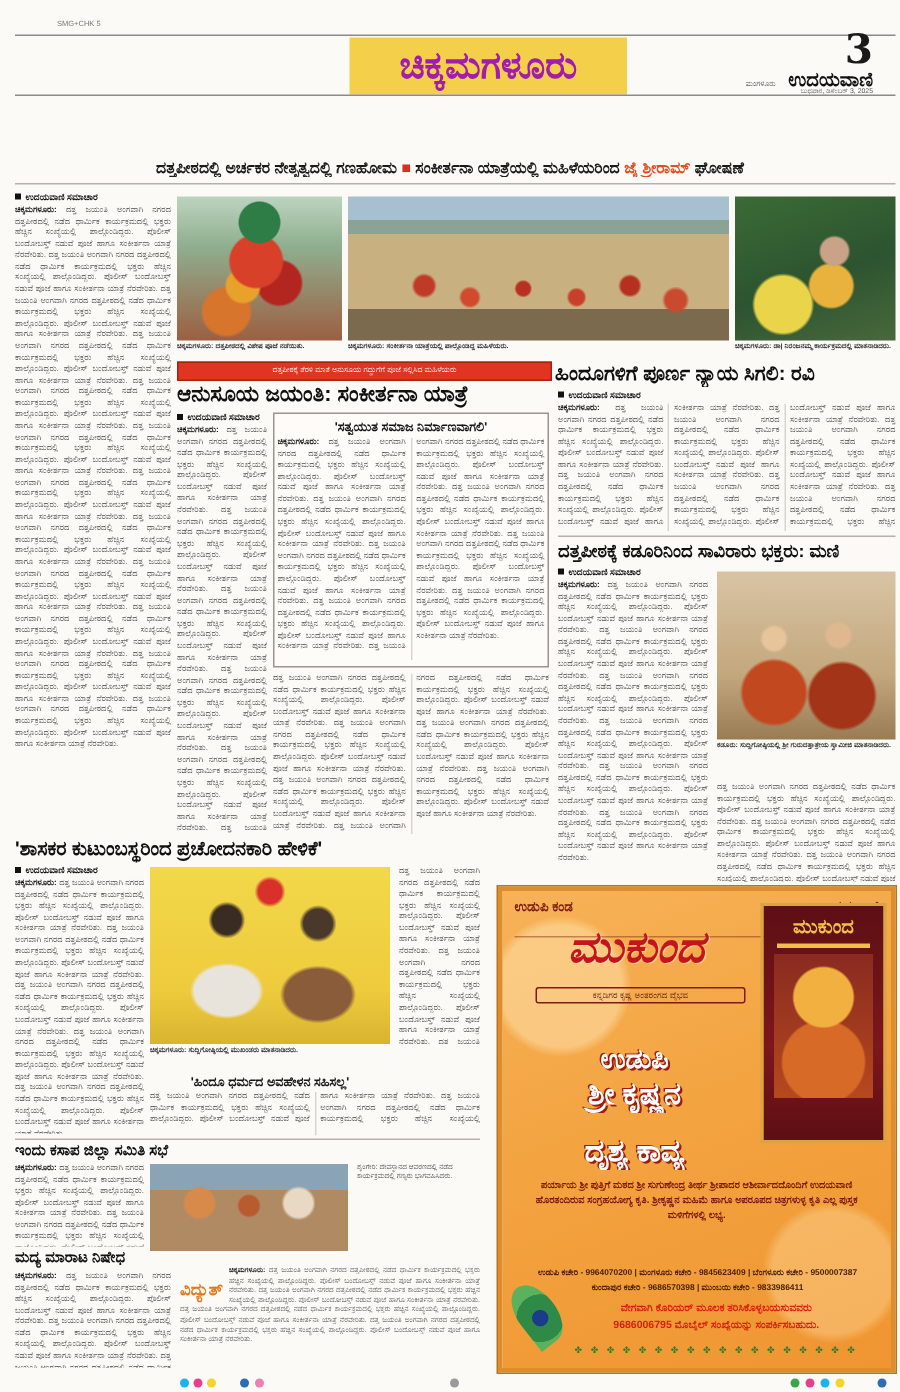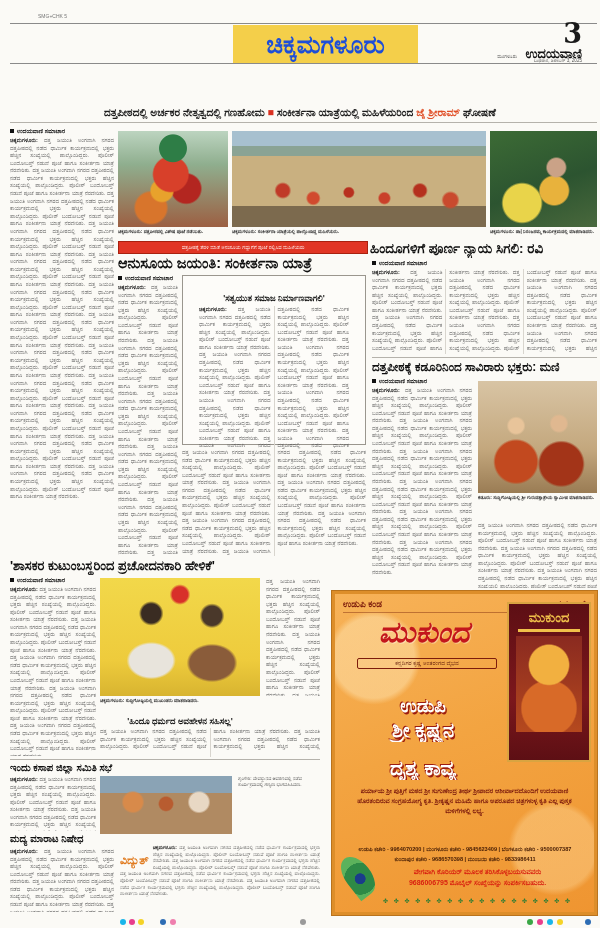--- a/index.html
+++ b/index.html
@@ -22,21 +22,21 @@
 </style>
 </head>
 <body>
 
 <div class="page">
 
   <div class="abs" style="left:38px;top:13px;font-size:5px;color:#777;">SMG+CHK 5</div>
   <div class="hr" style="left:10px;top:23px;width:587px;"></div>
 
   <div class="abs" style="left:233px;top:25px;width:185px;height:38px;background:#f4cf4a;text-align:center;">
-    <div style="font-size:25px;font-weight:800;color:#1d4ed8;line-height:38px;white-space:nowrap;overflow:hidden;">ಚಿಕ್ಕಮಗಳೂರು</div>
+    <div style="font-size:25px;font-weight:800;color:#a21caf;line-height:38px;white-space:nowrap;overflow:hidden;">ಚಿಕ್ಕಮಗಳೂರು</div>
   </div>
   <div class="abs" style="left:520px;top:18px;width:62px;text-align:right;font-family:'DejaVu Serif','Liberation Serif',serif;font-size:27px;font-weight:bold;color:#1a1a1a;">3</div>
   <div class="abs" style="left:455px;top:44px;width:127px;text-align:right;white-space:nowrap;overflow:hidden;">
     <span style="font-size:5px;color:#444;margin-right:4px;">ಮಂಗಳೂರು</span>
     <span style="font-size:13px;font-weight:800;color:#111;">ಉದಯವಾಣಿ</span>
   </div>
   <div class="abs" style="left:455px;top:58px;width:127px;text-align:right;font-size:4.6px;color:#555;">ಬುಧವಾರ, ಡಿಸೆಂಬರ್ 3, 2025</div>
   <div class="hr" style="left:10px;top:63px;width:587px;"></div>
 
   <div class="abs" style="left:10px;top:106px;width:580px;text-align:center;font-size:10.5px;font-weight:bold;color:#1b1b1b;white-space:nowrap;overflow:hidden;">
@@ -77,21 +77,21 @@
       linear-gradient(160deg,#3c6b35 0%,#2c5430 55%,#49683c 100%);"></div>
   <div class="abs cap" style="left:490px;top:229px;width:107px;height:11px;">ಚಿಕ್ಕಮಗಳೂರು: ಡಾ| ನಿರಂಜನಮ್ಮ ಕಾರ್ಯಕ್ರಮದಲ್ಲಿ ಮಾತನಾಡಿದರು.</div>
 
   <div class="abs" style="left:118px;top:241px;width:248px;height:11px;background:#e13524;border:1px solid #a8210f;">
     <div style="font-size:5.2px;color:#fff;text-align:center;line-height:10px;white-space:nowrap;overflow:hidden;">ದತ್ತಪೀಠಕ್ಕೆ ತೆರಳಿ ಮಾತೆ ಅನುಸೂಯ ಗದ್ದುಗೆಗೆ ಪೂಜೆ ಸಲ್ಲಿಸಿದ ಮಹಿಳೆಯರು</div>
   </div>
   <div class="abs hl" style="left:118px;top:255px;width:248px;height:18px;font-size:14.5px;white-space:nowrap;">ಆನುಸೂಯ ಜಯಂತಿ: ಸಂಕೀರ್ತನಾ ಯಾತ್ರೆ</div>
   <div class="abs byline" style="left:118px;top:275px;width:110px;"><span class="sq"></span><span>ಉದಯವಾಣಿ ಸಮಾಚಾರ</span></div>
   <div class="abs t" style="left:118px;top:284px;width:60px;height:272px;"><b>ಚಿಕ್ಕಮಗಳೂರು:</b> <span>ದತ್ತ ಜಯಂತಿ ಅಂಗವಾಗಿ ನಗರದ ದತ್ತಪೀಠದಲ್ಲಿ ನಡೆದ ಧಾರ್ಮಿಕ ಕಾರ್ಯಕ್ರಮದಲ್ಲಿ ಭಕ್ತರು ಹೆಚ್ಚಿನ ಸಂಖ್ಯೆಯಲ್ಲಿ ಪಾಲ್ಗೊಂಡಿದ್ದರು. ಪೊಲೀಸ್ ಬಂದೋಬಸ್ತ್ ನಡುವೆ ಪೂಜೆ ಹಾಗೂ ಸಂಕೀರ್ತನಾ ಯಾತ್ರೆ ನೆರವೇರಿತು. ದತ್ತ ಜಯಂತಿ ಅಂಗವಾಗಿ ನಗರದ ದತ್ತಪೀಠದಲ್ಲಿ ನಡೆದ ಧಾರ್ಮಿಕ ಕಾರ್ಯಕ್ರಮದಲ್ಲಿ ಭಕ್ತರು ಹೆಚ್ಚಿನ ಸಂಖ್ಯೆಯಲ್ಲಿ ಪಾಲ್ಗೊಂಡಿದ್ದರು. ಪೊಲೀಸ್ ಬಂದೋಬಸ್ತ್ ನಡುವೆ ಪೂಜೆ ಹಾಗೂ ಸಂಕೀರ್ತನಾ ಯಾತ್ರೆ ನೆರವೇರಿತು. ದತ್ತ ಜಯಂತಿ ಅಂಗವಾಗಿ ನಗರದ ದತ್ತಪೀಠದಲ್ಲಿ ನಡೆದ ಧಾರ್ಮಿಕ ಕಾರ್ಯಕ್ರಮದಲ್ಲಿ ಭಕ್ತರು ಹೆಚ್ಚಿನ ಸಂಖ್ಯೆಯಲ್ಲಿ ಪಾಲ್ಗೊಂಡಿದ್ದರು. ಪೊಲೀಸ್ ಬಂದೋಬಸ್ತ್ ನಡುವೆ ಪೂಜೆ ಹಾಗೂ ಸಂಕೀರ್ತನಾ ಯಾತ್ರೆ ನೆರವೇರಿತು. ದತ್ತ ಜಯಂತಿ ಅಂಗವಾಗಿ ನಗರದ ದತ್ತಪೀಠದಲ್ಲಿ ನಡೆದ ಧಾರ್ಮಿಕ ಕಾರ್ಯಕ್ರಮದಲ್ಲಿ ಭಕ್ತರು ಹೆಚ್ಚಿನ ಸಂಖ್ಯೆಯಲ್ಲಿ ಪಾಲ್ಗೊಂಡಿದ್ದರು. ಪೊಲೀಸ್ ಬಂದೋಬಸ್ತ್ ನಡುವೆ ಪೂಜೆ ಹಾಗೂ ಸಂಕೀರ್ತನಾ ಯಾತ್ರೆ ನೆರವೇರಿತು. ದತ್ತ ಜಯಂತಿ ಅಂಗವಾಗಿ ನಗರದ ದತ್ತಪೀಠದಲ್ಲಿ ನಡೆದ ಧಾರ್ಮಿಕ ಕಾರ್ಯಕ್ರಮದಲ್ಲಿ ಭಕ್ತರು ಹೆಚ್ಚಿನ ಸಂಖ್ಯೆಯಲ್ಲಿ ಪಾಲ್ಗೊಂಡಿದ್ದರು. ಪೊಲೀಸ್ ಬಂದೋಬಸ್ತ್ ನಡುವೆ ಪೂಜೆ ಹಾಗೂ ಸಂಕೀರ್ತನಾ ಯಾತ್ರೆ ನೆರವೇರಿತು. ದತ್ತ ಜಯಂತಿ ಅಂಗವಾಗಿ ನಗರದ ದತ್ತಪೀಠದಲ್ಲಿ ನಡೆದ ಧಾರ್ಮಿಕ ಕಾರ್ಯಕ್ರಮದಲ್ಲಿ ಭಕ್ತರು ಹೆಚ್ಚಿನ ಸಂಖ್ಯೆಯಲ್ಲಿ ಪಾಲ್ಗೊಂಡಿದ್ದರು. ಪೊಲೀಸ್ ಬಂದೋಬಸ್ತ್ ನಡುವೆ ಪೂಜೆ ಹಾಗೂ ಸಂಕೀರ್ತನಾ ಯಾತ್ರೆ ನೆರವೇರಿತು. </span></div>
 
-  <div class="abs" style="left:182px;top:275px;width:184px;height:170px;border:1px solid #9a968e;background:#fdfcf9;padding:16px;box-sizing:border-box;">
+  <div class="abs" style="left:182px;top:275px;width:184px;height:170px;border:1px solid #9a968e;background:#fdfcf9;padding:2px;box-sizing:border-box;">
     <div style="font-size:8.5px;font-weight:800;text-align:center;color:#151515;margin:1px 0 2px;white-space:nowrap;overflow:hidden;">'ಸತ್ವಯುತ ಸಮಾಜ ನಿರ್ಮಾಣವಾಗಲಿ'</div>
     <div class="t cols2" style="height:148px;"><b>ಚಿಕ್ಕಮಗಳೂರು:</b> <span>ದತ್ತ ಜಯಂತಿ ಅಂಗವಾಗಿ ನಗರದ ದತ್ತಪೀಠದಲ್ಲಿ ನಡೆದ ಧಾರ್ಮಿಕ ಕಾರ್ಯಕ್ರಮದಲ್ಲಿ ಭಕ್ತರು ಹೆಚ್ಚಿನ ಸಂಖ್ಯೆಯಲ್ಲಿ ಪಾಲ್ಗೊಂಡಿದ್ದರು. ಪೊಲೀಸ್ ಬಂದೋಬಸ್ತ್ ನಡುವೆ ಪೂಜೆ ಹಾಗೂ ಸಂಕೀರ್ತನಾ ಯಾತ್ರೆ ನೆರವೇರಿತು. ದತ್ತ ಜಯಂತಿ ಅಂಗವಾಗಿ ನಗರದ ದತ್ತಪೀಠದಲ್ಲಿ ನಡೆದ ಧಾರ್ಮಿಕ ಕಾರ್ಯಕ್ರಮದಲ್ಲಿ ಭಕ್ತರು ಹೆಚ್ಚಿನ ಸಂಖ್ಯೆಯಲ್ಲಿ ಪಾಲ್ಗೊಂಡಿದ್ದರು. ಪೊಲೀಸ್ ಬಂದೋಬಸ್ತ್ ನಡುವೆ ಪೂಜೆ ಹಾಗೂ ಸಂಕೀರ್ತನಾ ಯಾತ್ರೆ ನೆರವೇರಿತು. ದತ್ತ ಜಯಂತಿ ಅಂಗವಾಗಿ ನಗರದ ದತ್ತಪೀಠದಲ್ಲಿ ನಡೆದ ಧಾರ್ಮಿಕ ಕಾರ್ಯಕ್ರಮದಲ್ಲಿ ಭಕ್ತರು ಹೆಚ್ಚಿನ ಸಂಖ್ಯೆಯಲ್ಲಿ ಪಾಲ್ಗೊಂಡಿದ್ದರು. ಪೊಲೀಸ್ ಬಂದೋಬಸ್ತ್ ನಡುವೆ ಪೂಜೆ ಹಾಗೂ ಸಂಕೀರ್ತನಾ ಯಾತ್ರೆ ನೆರವೇರಿತು. ದತ್ತ ಜಯಂತಿ ಅಂಗವಾಗಿ ನಗರದ ದತ್ತಪೀಠದಲ್ಲಿ ನಡೆದ ಧಾರ್ಮಿಕ ಕಾರ್ಯಕ್ರಮದಲ್ಲಿ ಭಕ್ತರು ಹೆಚ್ಚಿನ ಸಂಖ್ಯೆಯಲ್ಲಿ ಪಾಲ್ಗೊಂಡಿದ್ದರು. ಪೊಲೀಸ್ ಬಂದೋಬಸ್ತ್ ನಡುವೆ ಪೂಜೆ ಹಾಗೂ ಸಂಕೀರ್ತನಾ ಯಾತ್ರೆ ನೆರವೇರಿತು. ದತ್ತ ಜಯಂತಿ ಅಂಗವಾಗಿ ನಗರದ ದತ್ತಪೀಠದಲ್ಲಿ ನಡೆದ ಧಾರ್ಮಿಕ ಕಾರ್ಯಕ್ರಮದಲ್ಲಿ ಭಕ್ತರು ಹೆಚ್ಚಿನ ಸಂಖ್ಯೆಯಲ್ಲಿ ಪಾಲ್ಗೊಂಡಿದ್ದರು. ಪೊಲೀಸ್ ಬಂದೋಬಸ್ತ್ ನಡುವೆ ಪೂಜೆ ಹಾಗೂ ಸಂಕೀರ್ತನಾ ಯಾತ್ರೆ ನೆರವೇರಿತು. ದತ್ತ ಜಯಂತಿ ಅಂಗವಾಗಿ ನಗರದ ದತ್ತಪೀಠದಲ್ಲಿ ನಡೆದ ಧಾರ್ಮಿಕ ಕಾರ್ಯಕ್ರಮದಲ್ಲಿ ಭಕ್ತರು ಹೆಚ್ಚಿನ ಸಂಖ್ಯೆಯಲ್ಲಿ ಪಾಲ್ಗೊಂಡಿದ್ದರು. ಪೊಲೀಸ್ ಬಂದೋಬಸ್ತ್ ನಡುವೆ ಪೂಜೆ ಹಾಗೂ ಸಂಕೀರ್ತನಾ ಯಾತ್ರೆ ನೆರವೇರಿತು. ದತ್ತ ಜಯಂತಿ ಅಂಗವಾಗಿ ನಗರದ ದತ್ತಪೀಠದಲ್ಲಿ ನಡೆದ ಧಾರ್ಮಿಕ ಕಾರ್ಯಕ್ರಮದಲ್ಲಿ ಭಕ್ತರು ಹೆಚ್ಚಿನ ಸಂಖ್ಯೆಯಲ್ಲಿ ಪಾಲ್ಗೊಂಡಿದ್ದರು. ಪೊಲೀಸ್ ಬಂದೋಬಸ್ತ್ ನಡುವೆ ಪೂಜೆ ಹಾಗೂ ಸಂಕೀರ್ತನಾ ಯಾತ್ರೆ ನೆರವೇರಿತು. ದತ್ತ ಜಯಂತಿ ಅಂಗವಾಗಿ ನಗರದ ದತ್ತಪೀಠದಲ್ಲಿ ನಡೆದ ಧಾರ್ಮಿಕ ಕಾರ್ಯಕ್ರಮದಲ್ಲಿ ಭಕ್ತರು ಹೆಚ್ಚಿನ ಸಂಖ್ಯೆಯಲ್ಲಿ ಪಾಲ್ಗೊಂಡಿದ್ದರು. ಪೊಲೀಸ್ ಬಂದೋಬಸ್ತ್ ನಡುವೆ ಪೂಜೆ ಹಾಗೂ ಸಂಕೀರ್ತನಾ ಯಾತ್ರೆ ನೆರವೇರಿತು. </span></div>
   </div>
   <div class="abs t cols2" style="left:182px;top:449px;width:184px;height:107px;"><span>ದತ್ತ ಜಯಂತಿ ಅಂಗವಾಗಿ ನಗರದ ದತ್ತಪೀಠದಲ್ಲಿ ನಡೆದ ಧಾರ್ಮಿಕ ಕಾರ್ಯಕ್ರಮದಲ್ಲಿ ಭಕ್ತರು ಹೆಚ್ಚಿನ ಸಂಖ್ಯೆಯಲ್ಲಿ ಪಾಲ್ಗೊಂಡಿದ್ದರು. ಪೊಲೀಸ್ ಬಂದೋಬಸ್ತ್ ನಡುವೆ ಪೂಜೆ ಹಾಗೂ ಸಂಕೀರ್ತನಾ ಯಾತ್ರೆ ನೆರವೇರಿತು. ದತ್ತ ಜಯಂತಿ ಅಂಗವಾಗಿ ನಗರದ ದತ್ತಪೀಠದಲ್ಲಿ ನಡೆದ ಧಾರ್ಮಿಕ ಕಾರ್ಯಕ್ರಮದಲ್ಲಿ ಭಕ್ತರು ಹೆಚ್ಚಿನ ಸಂಖ್ಯೆಯಲ್ಲಿ ಪಾಲ್ಗೊಂಡಿದ್ದರು. ಪೊಲೀಸ್ ಬಂದೋಬಸ್ತ್ ನಡುವೆ ಪೂಜೆ ಹಾಗೂ ಸಂಕೀರ್ತನಾ ಯಾತ್ರೆ ನೆರವೇರಿತು. ದತ್ತ ಜಯಂತಿ ಅಂಗವಾಗಿ ನಗರದ ದತ್ತಪೀಠದಲ್ಲಿ ನಡೆದ ಧಾರ್ಮಿಕ ಕಾರ್ಯಕ್ರಮದಲ್ಲಿ ಭಕ್ತರು ಹೆಚ್ಚಿನ ಸಂಖ್ಯೆಯಲ್ಲಿ ಪಾಲ್ಗೊಂಡಿದ್ದರು. ಪೊಲೀಸ್ ಬಂದೋಬಸ್ತ್ ನಡುವೆ ಪೂಜೆ ಹಾಗೂ ಸಂಕೀರ್ತನಾ ಯಾತ್ರೆ ನೆರವೇರಿತು. ದತ್ತ ಜಯಂತಿ ಅಂಗವಾಗಿ ನಗರದ ದತ್ತಪೀಠದಲ್ಲಿ ನಡೆದ ಧಾರ್ಮಿಕ ಕಾರ್ಯಕ್ರಮದಲ್ಲಿ ಭಕ್ತರು ಹೆಚ್ಚಿನ ಸಂಖ್ಯೆಯಲ್ಲಿ ಪಾಲ್ಗೊಂಡಿದ್ದರು. ಪೊಲೀಸ್ ಬಂದೋಬಸ್ತ್ ನಡುವೆ ಪೂಜೆ ಹಾಗೂ ಸಂಕೀರ್ತನಾ ಯಾತ್ರೆ ನೆರವೇರಿತು. ದತ್ತ ಜಯಂತಿ ಅಂಗವಾಗಿ ನಗರದ ದತ್ತಪೀಠದಲ್ಲಿ ನಡೆದ ಧಾರ್ಮಿಕ ಕಾರ್ಯಕ್ರಮದಲ್ಲಿ ಭಕ್ತರು ಹೆಚ್ಚಿನ ಸಂಖ್ಯೆಯಲ್ಲಿ ಪಾಲ್ಗೊಂಡಿದ್ದರು. ಪೊಲೀಸ್ ಬಂದೋಬಸ್ತ್ ನಡುವೆ ಪೂಜೆ ಹಾಗೂ ಸಂಕೀರ್ತನಾ ಯಾತ್ರೆ ನೆರವೇರಿತು. ದತ್ತ ಜಯಂತಿ ಅಂಗವಾಗಿ ನಗರದ ದತ್ತಪೀಠದಲ್ಲಿ ನಡೆದ ಧಾರ್ಮಿಕ ಕಾರ್ಯಕ್ರಮದಲ್ಲಿ ಭಕ್ತರು ಹೆಚ್ಚಿನ ಸಂಖ್ಯೆಯಲ್ಲಿ ಪಾಲ್ಗೊಂಡಿದ್ದರು. ಪೊಲೀಸ್ ಬಂದೋಬಸ್ತ್ ನಡುವೆ ಪೂಜೆ ಹಾಗೂ ಸಂಕೀರ್ತನಾ ಯಾತ್ರೆ ನೆರವೇರಿತು. </span></div>
 
   <div class="abs hl" style="left:370px;top:241px;width:227px;height:17px;font-size:13.5px;white-space:nowrap;">ಹಿಂದೂಗಳಿಗೆ ಪೂರ್ಣ ನ್ಯಾಯ ಸಿಗಲಿ: ರವಿ</div>
   <div class="abs byline" style="left:372px;top:260px;width:110px;"><span class="sq"></span><span>ಉದಯವಾಣಿ ಸಮಾಚಾರ</span></div>
   <div class="abs t cols3" style="left:372px;top:269px;width:225px;height:85px;"><b>ಚಿಕ್ಕಮಗಳೂರು:</b> <span>ದತ್ತ ಜಯಂತಿ ಅಂಗವಾಗಿ ನಗರದ ದತ್ತಪೀಠದಲ್ಲಿ ನಡೆದ ಧಾರ್ಮಿಕ ಕಾರ್ಯಕ್ರಮದಲ್ಲಿ ಭಕ್ತರು ಹೆಚ್ಚಿನ ಸಂಖ್ಯೆಯಲ್ಲಿ ಪಾಲ್ಗೊಂಡಿದ್ದರು. ಪೊಲೀಸ್ ಬಂದೋಬಸ್ತ್ ನಡುವೆ ಪೂಜೆ ಹಾಗೂ ಸಂಕೀರ್ತನಾ ಯಾತ್ರೆ ನೆರವೇರಿತು. ದತ್ತ ಜಯಂತಿ ಅಂಗವಾಗಿ ನಗರದ ದತ್ತಪೀಠದಲ್ಲಿ ನಡೆದ ಧಾರ್ಮಿಕ ಕಾರ್ಯಕ್ರಮದಲ್ಲಿ ಭಕ್ತರು ಹೆಚ್ಚಿನ ಸಂಖ್ಯೆಯಲ್ಲಿ ಪಾಲ್ಗೊಂಡಿದ್ದರು. ಪೊಲೀಸ್ ಬಂದೋಬಸ್ತ್ ನಡುವೆ ಪೂಜೆ ಹಾಗೂ ಸಂಕೀರ್ತನಾ ಯಾತ್ರೆ ನೆರವೇರಿತು. ದತ್ತ ಜಯಂತಿ ಅಂಗವಾಗಿ ನಗರದ ದತ್ತಪೀಠದಲ್ಲಿ ನಡೆದ ಧಾರ್ಮಿಕ ಕಾರ್ಯಕ್ರಮದಲ್ಲಿ ಭಕ್ತರು ಹೆಚ್ಚಿನ ಸಂಖ್ಯೆಯಲ್ಲಿ ಪಾಲ್ಗೊಂಡಿದ್ದರು. ಪೊಲೀಸ್ ಬಂದೋಬಸ್ತ್ ನಡುವೆ ಪೂಜೆ ಹಾಗೂ ಸಂಕೀರ್ತನಾ ಯಾತ್ರೆ ನೆರವೇರಿತು. ದತ್ತ ಜಯಂತಿ ಅಂಗವಾಗಿ ನಗರದ ದತ್ತಪೀಠದಲ್ಲಿ ನಡೆದ ಧಾರ್ಮಿಕ ಕಾರ್ಯಕ್ರಮದಲ್ಲಿ ಭಕ್ತರು ಹೆಚ್ಚಿನ ಸಂಖ್ಯೆಯಲ್ಲಿ ಪಾಲ್ಗೊಂಡಿದ್ದರು. ಪೊಲೀಸ್ ಬಂದೋಬಸ್ತ್ ನಡುವೆ ಪೂಜೆ ಹಾಗೂ ಸಂಕೀರ್ತನಾ ಯಾತ್ರೆ ನೆರವೇರಿತು. ದತ್ತ ಜಯಂತಿ ಅಂಗವಾಗಿ ನಗರದ ದತ್ತಪೀಠದಲ್ಲಿ ನಡೆದ ಧಾರ್ಮಿಕ ಕಾರ್ಯಕ್ರಮದಲ್ಲಿ ಭಕ್ತರು ಹೆಚ್ಚಿನ ಸಂಖ್ಯೆಯಲ್ಲಿ ಪಾಲ್ಗೊಂಡಿದ್ದರು. ಪೊಲೀಸ್ ಬಂದೋಬಸ್ತ್ ನಡುವೆ ಪೂಜೆ ಹಾಗೂ ಸಂಕೀರ್ತನಾ ಯಾತ್ರೆ ನೆರವೇರಿತು. ದತ್ತ ಜಯಂತಿ ಅಂಗವಾಗಿ ನಗರದ ದತ್ತಪೀಠದಲ್ಲಿ ನಡೆದ ಧಾರ್ಮಿಕ ಕಾರ್ಯಕ್ರಮದಲ್ಲಿ ಭಕ್ತರು ಹೆಚ್ಚಿನ ಸಂಖ್ಯೆಯಲ್ಲಿ ಪಾಲ್ಗೊಂಡಿದ್ದರು. ಪೊಲೀಸ್ ಬಂದೋಬಸ್ತ್ ನಡುವೆ ಪೂಜೆ ಹಾಗೂ ಸಂಕೀರ್ತನಾ ಯಾತ್ರೆ ನೆರವೇರಿತು. </span></div>
   <div class="hr hrl" style="left:372px;top:357px;width:225px;"></div>
 
@@ -137,21 +137,21 @@
 
   <div class="abs t" style="left:120px;top:845px;width:200px;height:68px;font-size:4.8px;">
     <span style="float:left;font-size:11px;font-weight:800;color:#e07a1e;margin:8px 4px 0 0;">ವಿದ್ಯುತ್</span>
     <b>ಚಿಕ್ಕಮಗಳೂರು:</b> <span>ದತ್ತ ಜಯಂತಿ ಅಂಗವಾಗಿ ನಗರದ ದತ್ತಪೀಠದಲ್ಲಿ ನಡೆದ ಧಾರ್ಮಿಕ ಕಾರ್ಯಕ್ರಮದಲ್ಲಿ ಭಕ್ತರು ಹೆಚ್ಚಿನ ಸಂಖ್ಯೆಯಲ್ಲಿ ಪಾಲ್ಗೊಂಡಿದ್ದರು. ಪೊಲೀಸ್ ಬಂದೋಬಸ್ತ್ ನಡುವೆ ಪೂಜೆ ಹಾಗೂ ಸಂಕೀರ್ತನಾ ಯಾತ್ರೆ ನೆರವೇರಿತು. ದತ್ತ ಜಯಂತಿ ಅಂಗವಾಗಿ ನಗರದ ದತ್ತಪೀಠದಲ್ಲಿ ನಡೆದ ಧಾರ್ಮಿಕ ಕಾರ್ಯಕ್ರಮದಲ್ಲಿ ಭಕ್ತರು ಹೆಚ್ಚಿನ ಸಂಖ್ಯೆಯಲ್ಲಿ ಪಾಲ್ಗೊಂಡಿದ್ದರು. ಪೊಲೀಸ್ ಬಂದೋಬಸ್ತ್ ನಡುವೆ ಪೂಜೆ ಹಾಗೂ ಸಂಕೀರ್ತನಾ ಯಾತ್ರೆ ನೆರವೇರಿತು. ದತ್ತ ಜಯಂತಿ ಅಂಗವಾಗಿ ನಗರದ ದತ್ತಪೀಠದಲ್ಲಿ ನಡೆದ ಧಾರ್ಮಿಕ ಕಾರ್ಯಕ್ರಮದಲ್ಲಿ ಭಕ್ತರು ಹೆಚ್ಚಿನ ಸಂಖ್ಯೆಯಲ್ಲಿ ಪಾಲ್ಗೊಂಡಿದ್ದರು. ಪೊಲೀಸ್ ಬಂದೋಬಸ್ತ್ ನಡುವೆ ಪೂಜೆ ಹಾಗೂ ಸಂಕೀರ್ತನಾ ಯಾತ್ರೆ ನೆರವೇರಿತು. ದತ್ತ ಜಯಂತಿ ಅಂಗವಾಗಿ ನಗರದ ದತ್ತಪೀಠದಲ್ಲಿ ನಡೆದ ಧಾರ್ಮಿಕ ಕಾರ್ಯಕ್ರಮದಲ್ಲಿ ಭಕ್ತರು ಹೆಚ್ಚಿನ ಸಂಖ್ಯೆಯಲ್ಲಿ ಪಾಲ್ಗೊಂಡಿದ್ದರು. ಪೊಲೀಸ್ ಬಂದೋಬಸ್ತ್ ನಡುವೆ ಪೂಜೆ ಹಾಗೂ ಸಂಕೀರ್ತನಾ ಯಾತ್ರೆ ನೆರವೇರಿತು. </span>
   </div>
 
   <div class="abs" style="left:332px;top:591px;width:265px;height:324px;box-sizing:border-box;border:3px solid #dd8e2a;outline:1px solid #b9731d;background:
       radial-gradient(circle at 15% 20%,rgba(255,230,180,.5) 0 12%,transparent 14%),
       radial-gradient(circle at 85% 80%,rgba(255,220,160,.4) 0 12%,transparent 14%),
       linear-gradient(160deg,#f7b258 0%,#f3a441 45%,#ef9531 100%);overflow:hidden;">
-    <div style="position:absolute;left:8px;top:5px;width:243px;display:flex;justify-content:space-between;border-bottom:1px solid rgba(125,40,10,.45);padding-bottom:2px;">
+    <div style="position:absolute;left:8px;top:5px;width:243px;display:flex;justify-content:space-between;border-bottom:1px solid rgba(125,40,10,.45);padding-bottom:14px;">
       <span style="font-size:9px;font-weight:800;color:#7d1c0c;">ಉಡುಪಿ ಕಂಡ</span>
       <span style="font-size:9px;font-weight:800;color:#7d1c0c;">ಉದಯವಾಣಿ</span>
     </div>
     <div style="position:absolute;left:14px;top:22px;width:150px;text-align:center;font-size:29px;font-weight:800;font-style:italic;color:#c3161c;text-shadow:1px 1px 0 rgba(255,255,255,.35);white-space:nowrap;overflow:hidden;">ಮುಕುಂದ</div>
     <div style="position:absolute;left:22px;top:64px;width:134px;border:1px solid #7d1c0c;border-radius:2px;font-size:5.8px;color:#5d1608;text-align:center;padding:1px 2px;white-space:nowrap;overflow:hidden;">ಕನ್ನಡಿಗರ ಕೃಷ್ಣ ಅಂತರಂಗದ ವೈಭವ</div>
 
     <div style="position:absolute;left:172px;top:8px;width:84px;height:160px;background:linear-gradient(180deg,#5d0f14,#7c171c 60%,#5d0f14);border:2px solid #d9a441;box-sizing:border-box;">
       <div style="font-size:13px;font-weight:800;color:#f0c04a;text-align:center;margin-top:6px;white-space:nowrap;overflow:hidden;">ಮುಕುಂದ</div>
       <div style="width:62px;height:3px;background:#f0c04a;margin:3px auto;"></div>
       <div style="width:66px;height:96px;margin:4px auto 0;background:

